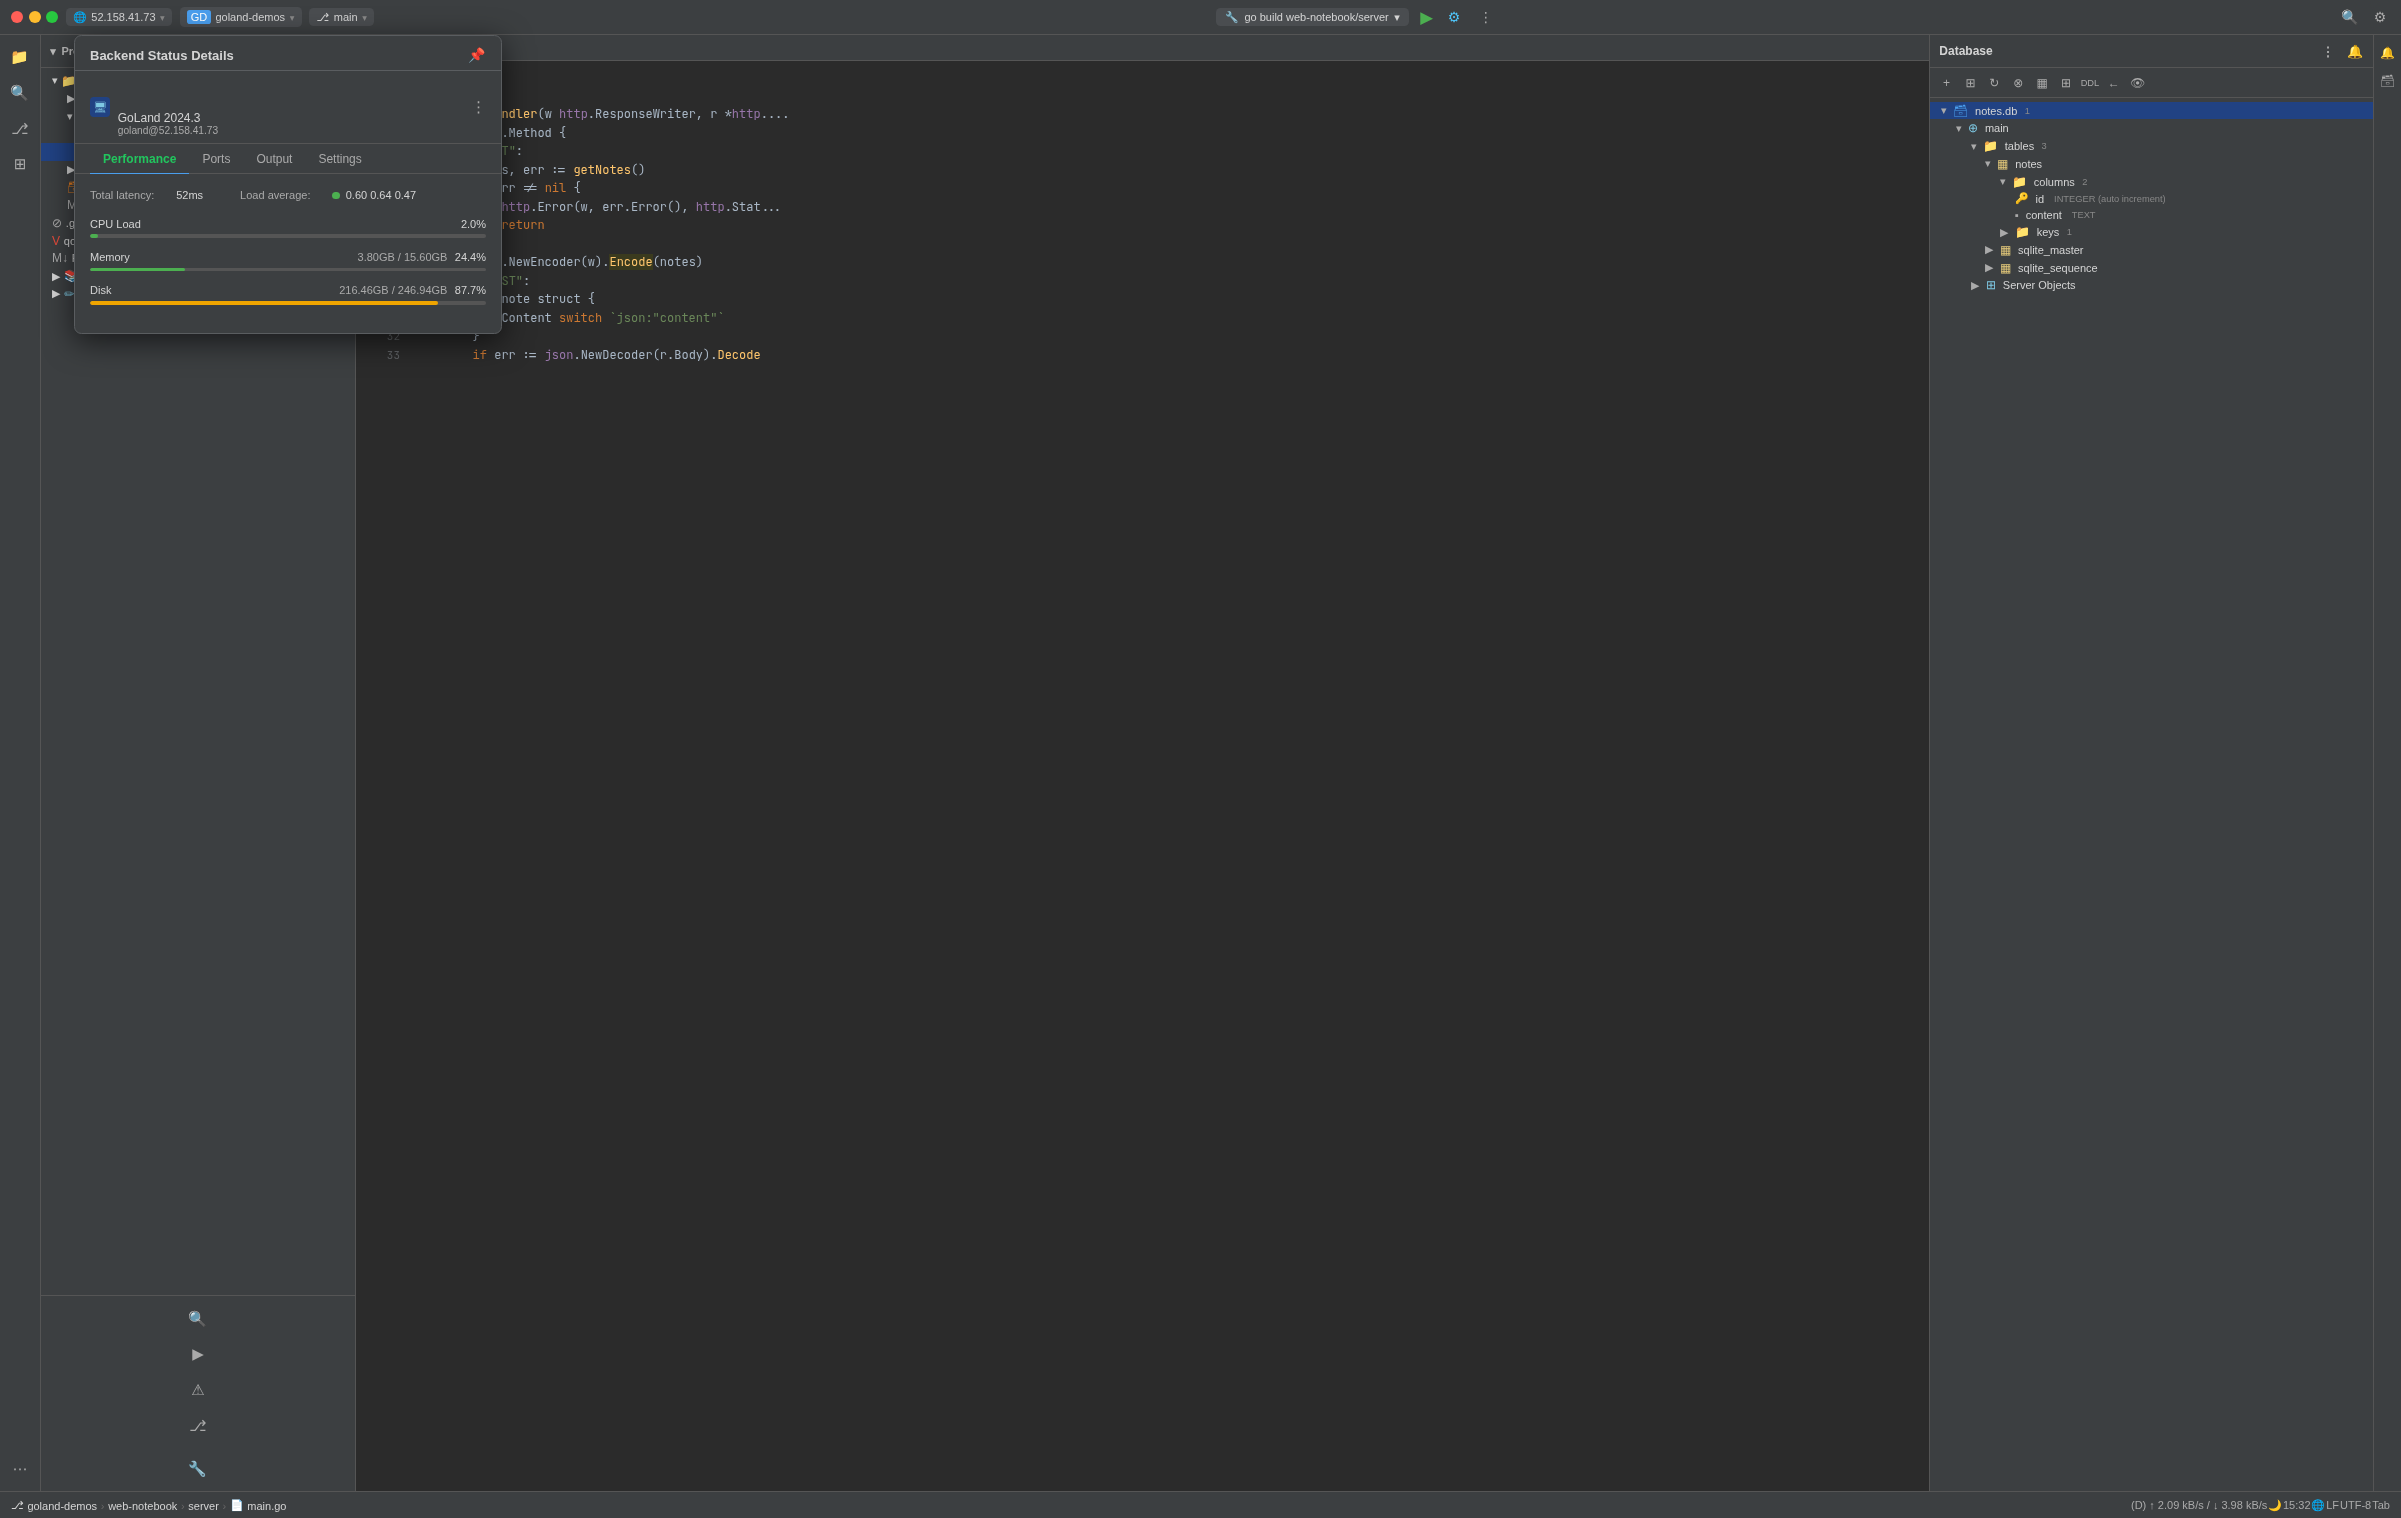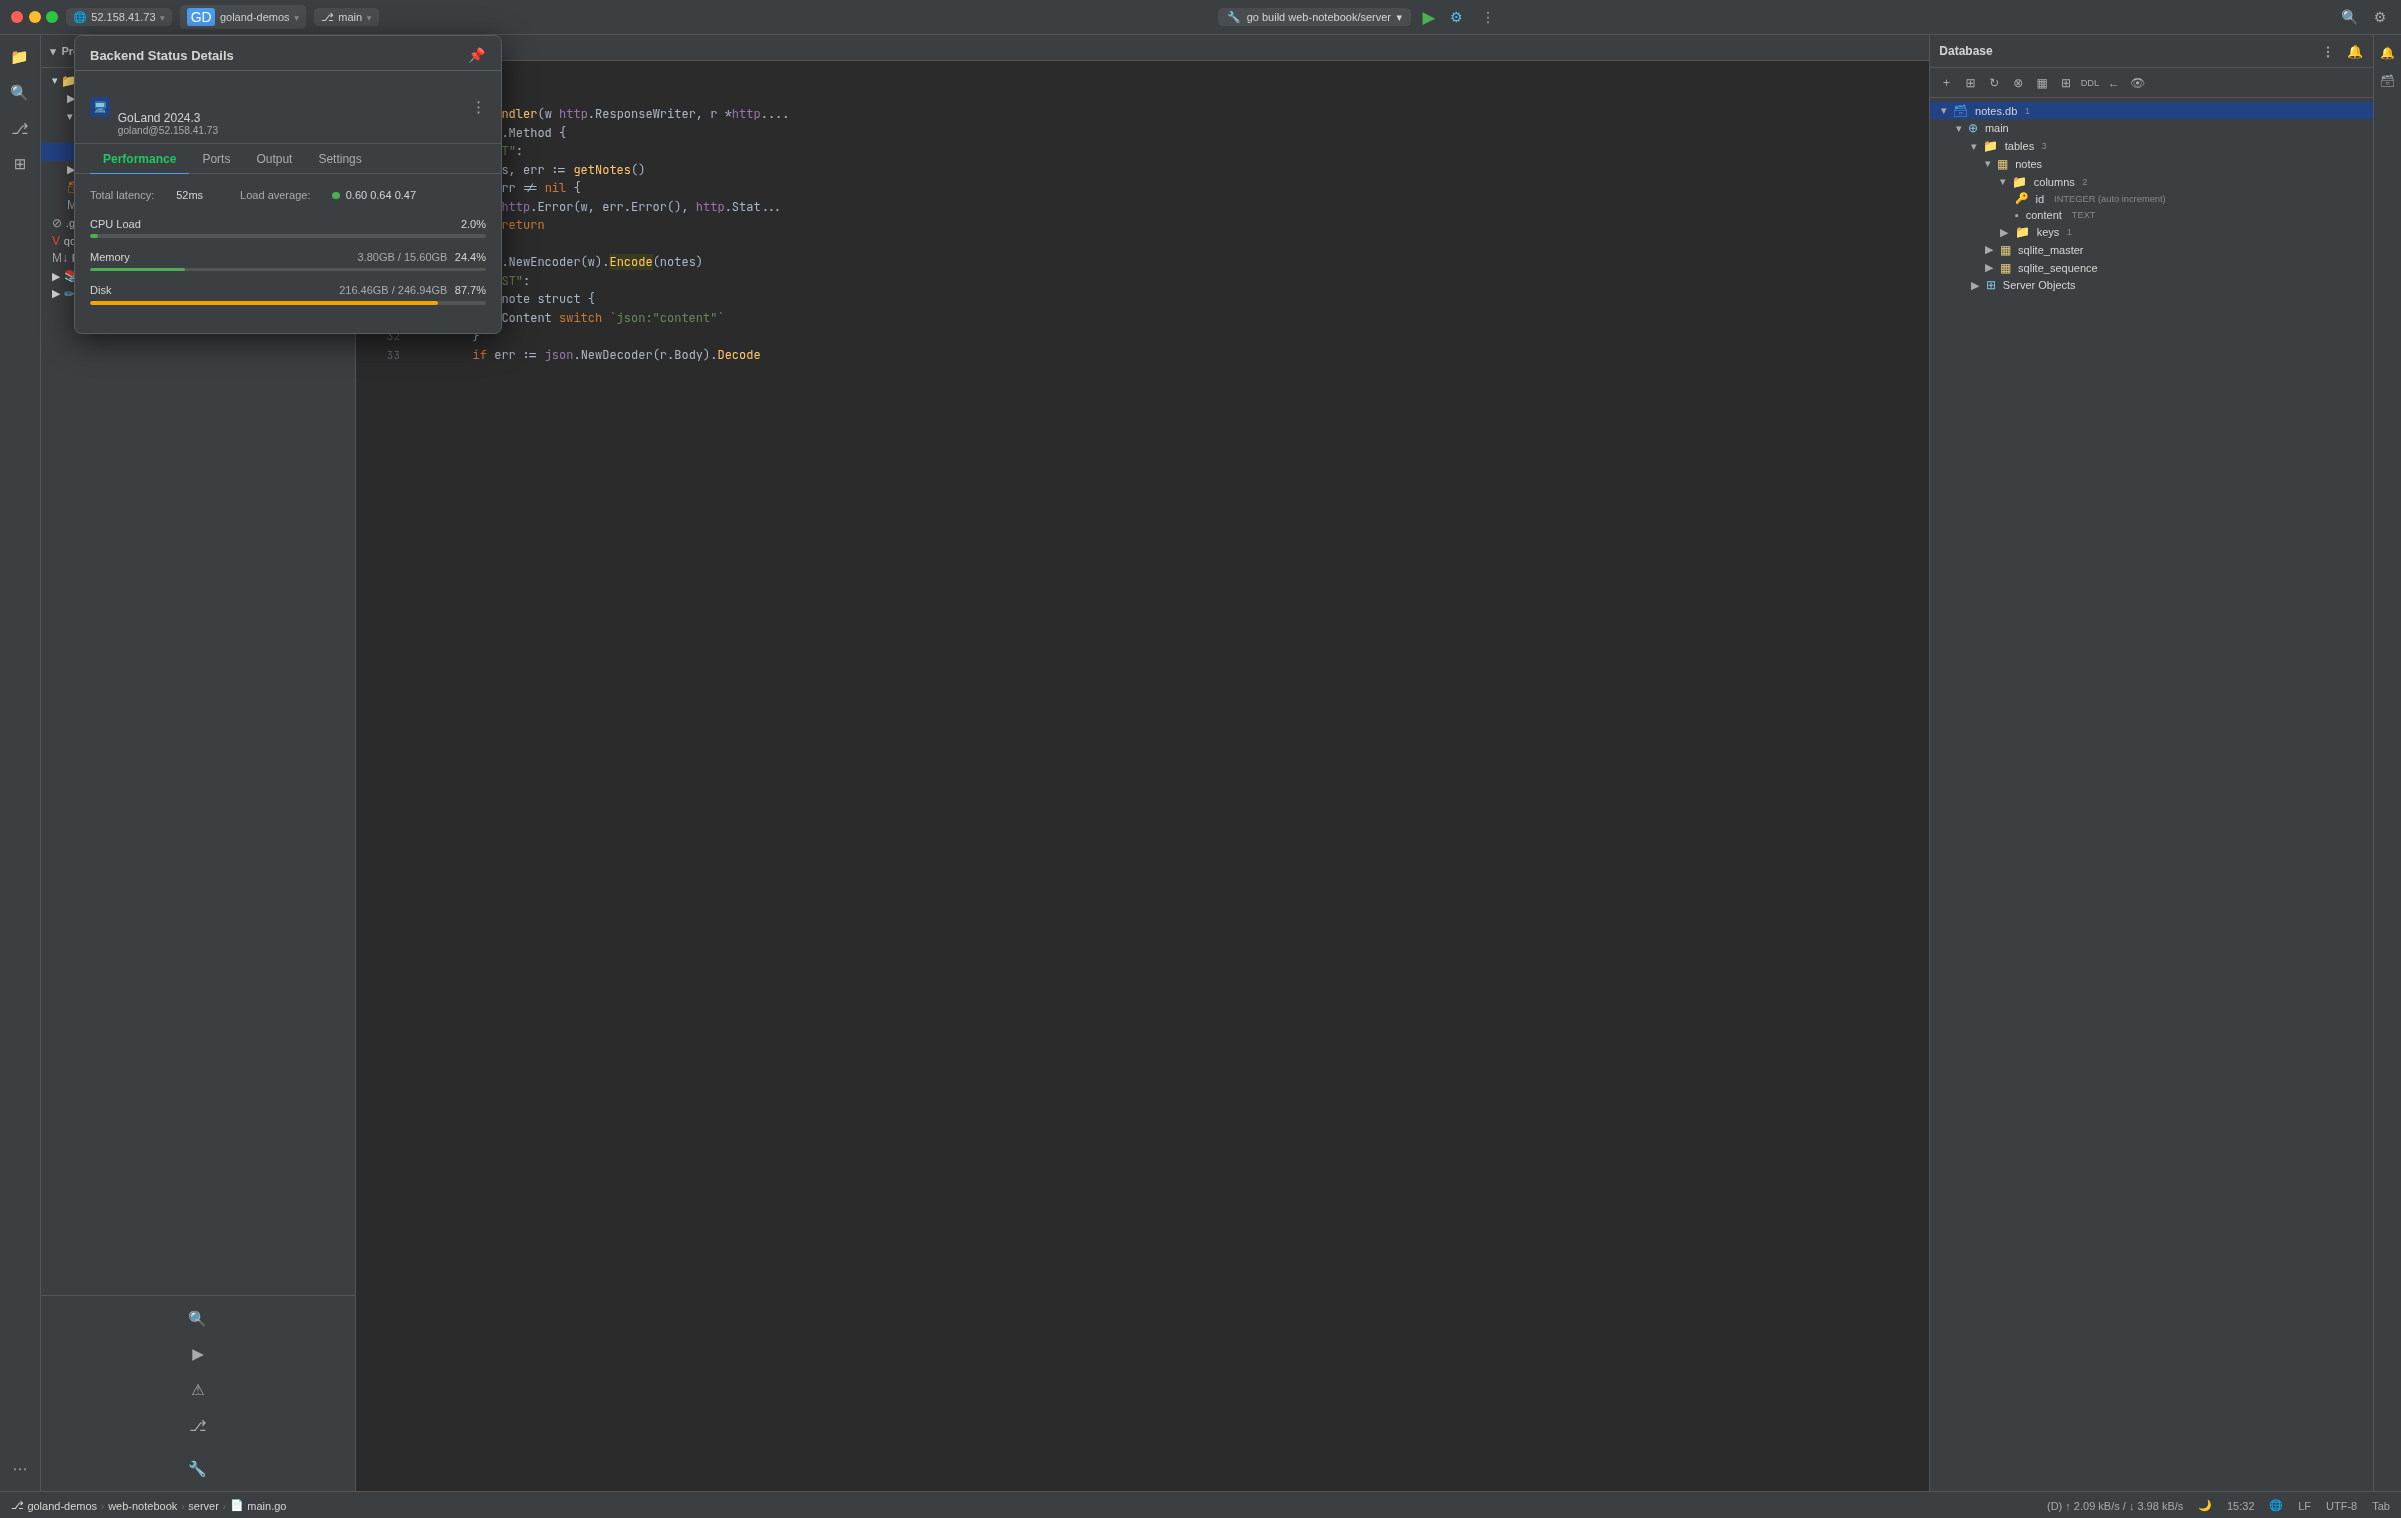--- a/index.html
+++ b/index.html
@@ -273,21 +273,21 @@
       border-top: 0.9px solid #555;
       display: flex;
       align-items: center;
       padding: 0 11px;
       gap: 15px;
       font-size: 11px;
       color: #aaa;
     }
     .status-breadcrumb { display: flex; align-items: center; gap: 3.7px; color: #d4d4d4; }
     .status-breadcrumb .sep { color: #666; }
-    .status-right { margin-left: auto; display: flex; gap: 15px; align-items: center; }
+    .status-right { margin-left: auto; display: flex; gap: 1px; align-items: flex-start; }
 
     
     .popup-overlay {
       position: absolute;
       top: 35px;
       left: 74px;
       width: 428px;
       background: #3c3f41;
       border: 0.9px solid #5a5d60;
       border-radius: 7.4px;
@@ -405,21 +405,21 @@
     <div class="traffic-light tl-close"></div>
     <div class="traffic-light tl-min"></div>
     <div class="traffic-light tl-max"></div>
   </div>
   <div class="title-bar-segment">
     <span>🌐</span>
     <span>52.158.41.73</span>
     <span class="chevron">▾</span>
   </div>
   <div class="title-bar-segment">
-    <span style="background:#4a9eed;border-radius:2.8px;padding:0.9px 3.7px;font-size:14px;color:white;">GD</span>
+    <span style="background:#4a9eed;border-radius:2.8px;padding:0.9px 3.7px;font-size:11px;color:white;">GD</span>
     <span>goland-demos</span>
     <span class="chevron">▾</span>
   </div>
   <div class="title-bar-segment">
     <span>⎇</span>
     <span>main</span>
     <span class="chevron">▾</span>
   </div>
   <div class="title-bar-center">
     <div class="build-segment">

